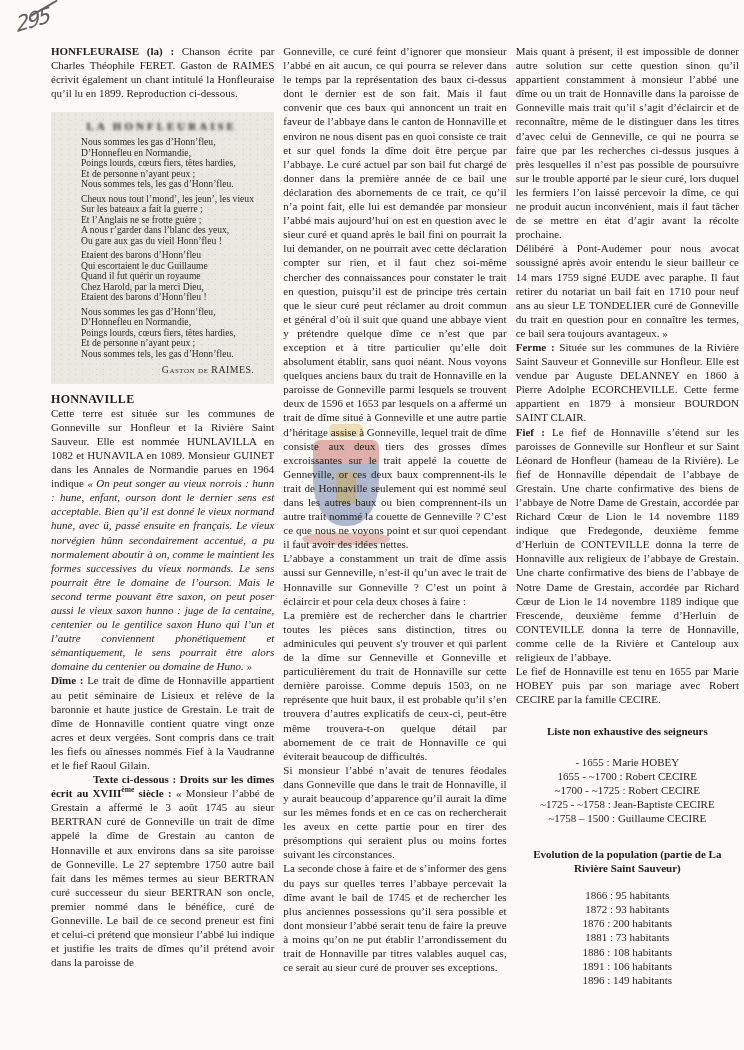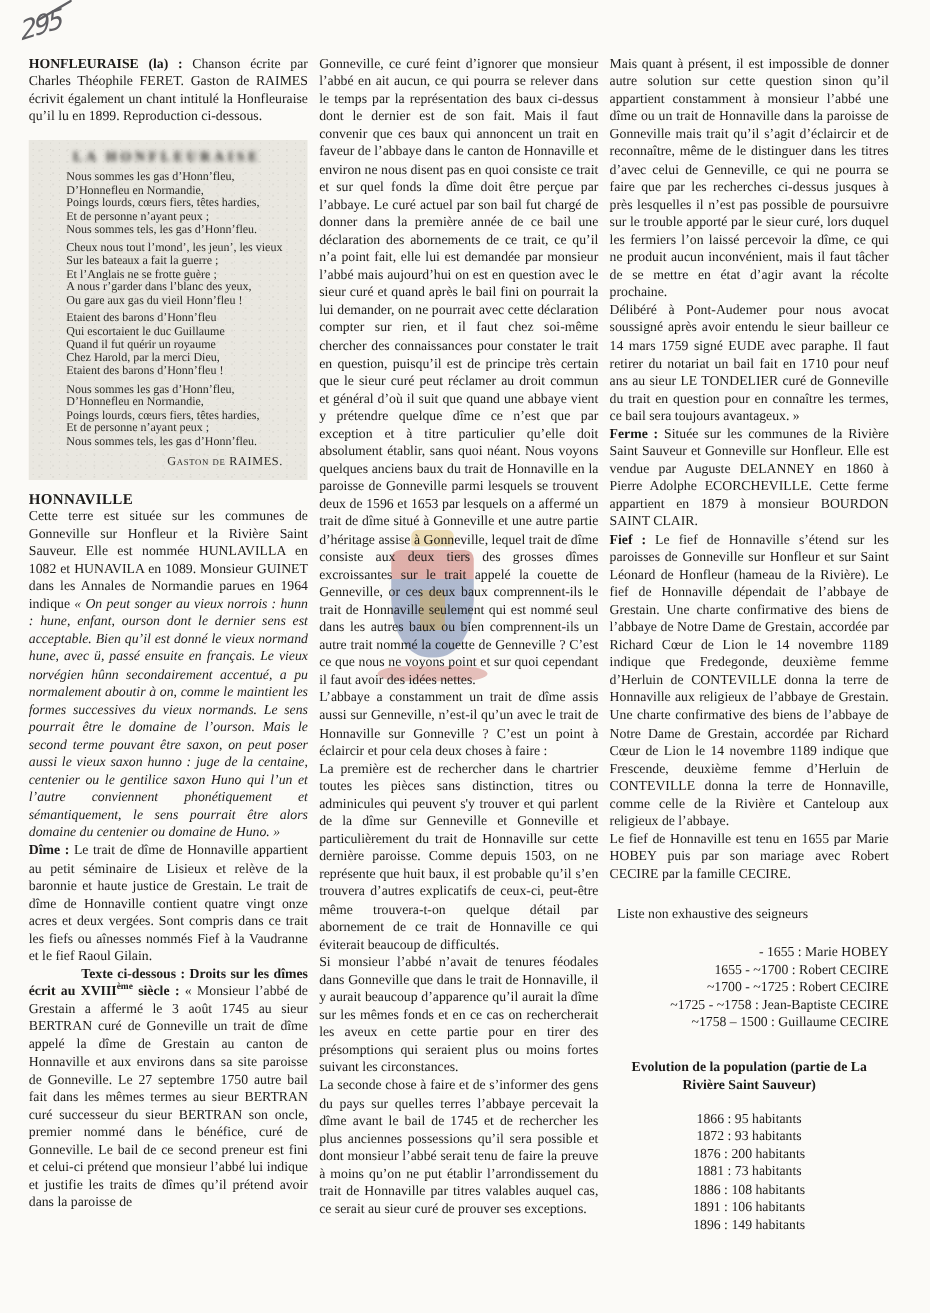--- a/index.html
+++ b/index.html
@@ -32,21 +32,21 @@
     background:linear-gradient(180deg, rgba(178,56,46,.38) 0 27%, rgba(52,80,140,.38) 27% 100%);
     border-radius:7px 7px 30px 30px / 7px 7px 46px 46px;
   }
   .wm-shield::after{
     content:"";position:absolute;left:23px;top:32px;width:20px;height:32px;
     background:rgba(211,163,56,.42);border-radius:3px 3px 1px 1px;
   }
   .wm-banner{width:88px;height:12px;margin:7px auto 0;background:rgba(178,56,46,.30);border-radius:50%/100%;}
   
   .columns{
-    position:absolute;left:23px;top:44px;width:688px;z-index:1;
+    position:absolute;left:51px;top:44px;width:688px;z-index:1;
     display:flex;gap:9px;
   }
   .col{
     flex:1 1 0;
     font-size:11px;line-height:14.1px;
     text-align:justify;
     hyphens:none;
   }
   .col p{margin:0;}
   .entry-term{font-weight:bold;}
@@ -70,23 +70,23 @@
     letter-spacing:3px;filter:blur(1.7px);
     margin:0 26px 4px 0;
   }
   .stanza{margin:0 0 4px 0;}
   .stanza div{font-size:9.6px;line-height:10.5px;color:#2a2925;}
   .clip-sig{
     text-align:right;font-size:9.8px;color:#2a2925;
     font-variant:small-caps;letter-spacing:.5px;margin:1px 14px 0 0;
   }
   
-  .center-head{text-align:left;font-weight:normal;margin:18px 6px 16px !important;}
+  .center-head{text-align:center;font-weight:bold;margin:18px 6px 16px !important;}
   .center-head2{text-align:center;font-weight:bold;margin:22px 14px 13px !important;}
-  .plainlist div{text-align:right;}
+  .plainlist div{text-align:center;}
   .centerlist div{text-align:center;}
 </style>
 </head>
 <body>
 
 <div class="page">
 
   <div class="handwritten">295</div>
 
   <div class="watermark">

